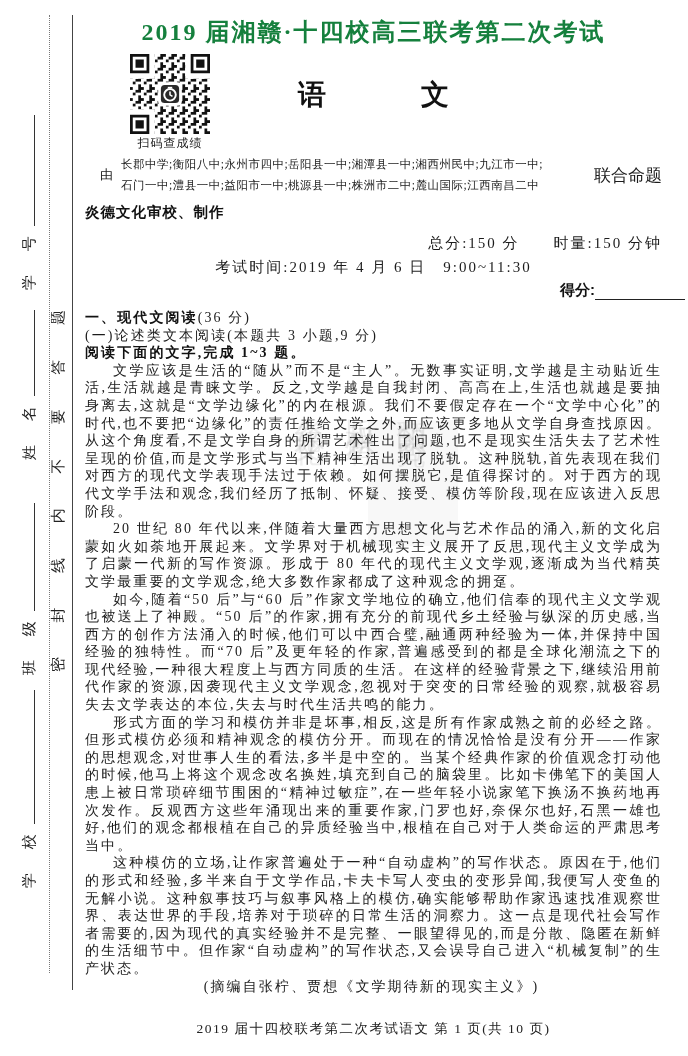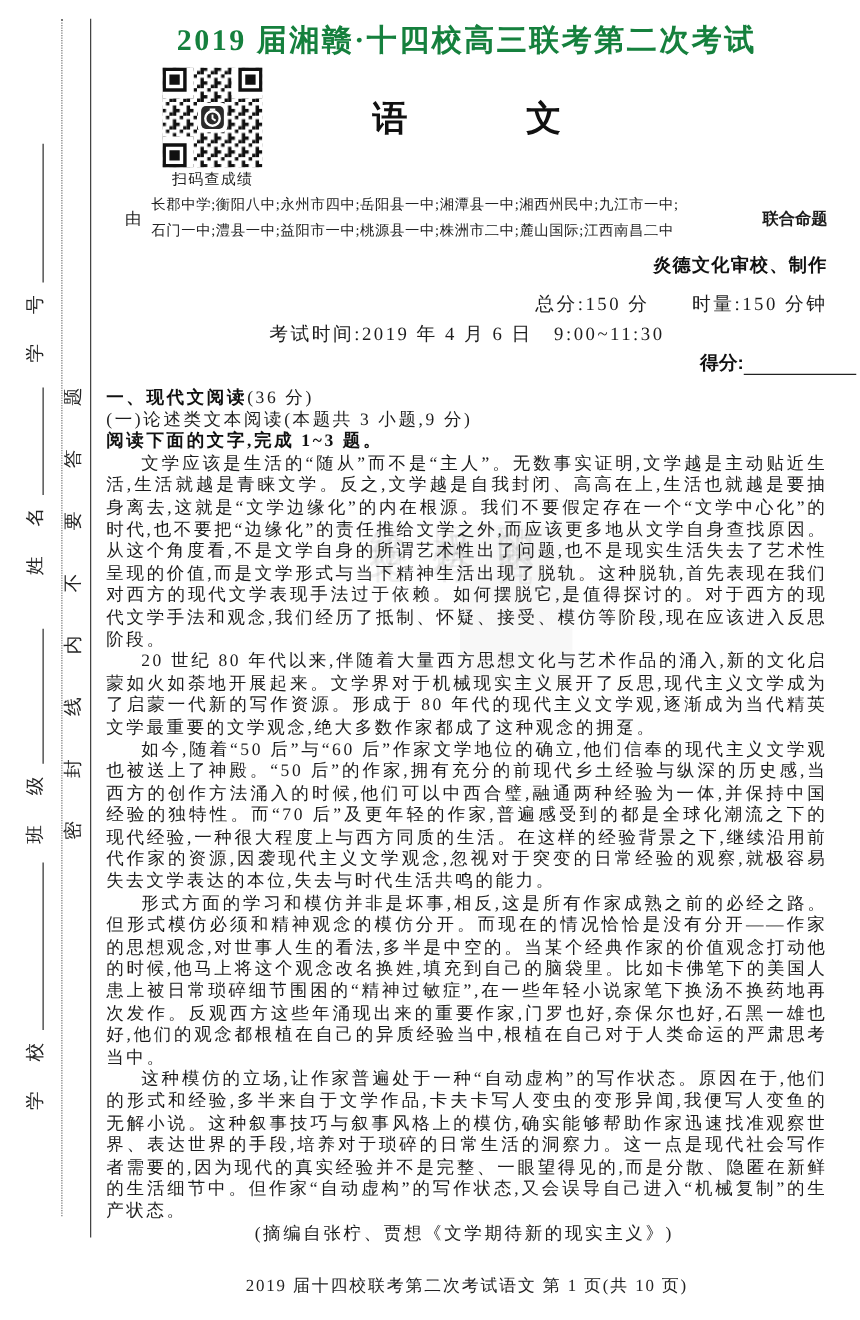--- a/index.html
+++ b/index.html
@@ -30,22 +30,22 @@
   .title{position:absolute;left:85px;top:16px;width:577px;text-align:center;
     font-size:24px;font-weight:bold;letter-spacing:2px;color:#15803d;}
   .qr-wrap{position:absolute;left:124px;top:54px;width:92px;text-align:center;}
   .qr-wrap svg{display:block;margin:0 auto;}
   .qr-caption{font-size:12px;letter-spacing:1px;color:#222;margin-top:1px;}
   .subject{position:absolute;left:85px;top:76px;width:577px;display:flex;
     justify-content:center;gap:95px;font-size:28px;font-weight:bold;color:#111;}
   .schools{position:absolute;left:100px;top:154px;width:562px;display:flex;align-items:center;}
   .schools .prefix{font-size:13px;padding-right:8px;}
   .schools .lines{flex:1;font-size:11.5px;line-height:21px;color:#222;letter-spacing:0.5px;}
-  .schools .suffix{font-size:13px;padding-left:8px;white-space:nowrap;font-weight:bold;}
-  .producer{position:absolute;left:85px;top:203px;width:577px;text-align:right;
+  .schools .suffix{font-size:17px;padding-left:8px;white-space:nowrap;}
+  .producer{position:absolute;left:85px;top:203px;width:577px;text-align:left;
     font-family:"Liberation Sans","DejaVu Sans",sans-serif;font-weight:bold;
     font-size:14.5px;letter-spacing:1px;color:#111;}
   .info1{position:absolute;left:85px;top:234px;width:577px;text-align:right;
     font-size:15px;letter-spacing:2px;}
   .info2{position:absolute;left:85px;top:258px;width:577px;text-align:center;
     font-size:15px;letter-spacing:2px;}
   .score{position:absolute;left:560px;top:281px;display:flex;align-items:flex-end;
     font-family:"Liberation Sans","DejaVu Sans",sans-serif;font-weight:bold;font-size:15px;color:#111;justify-content:center;}
   .score .blank{display:inline-block;width:90px;border-bottom:1px solid #222;height:16px;}
   

